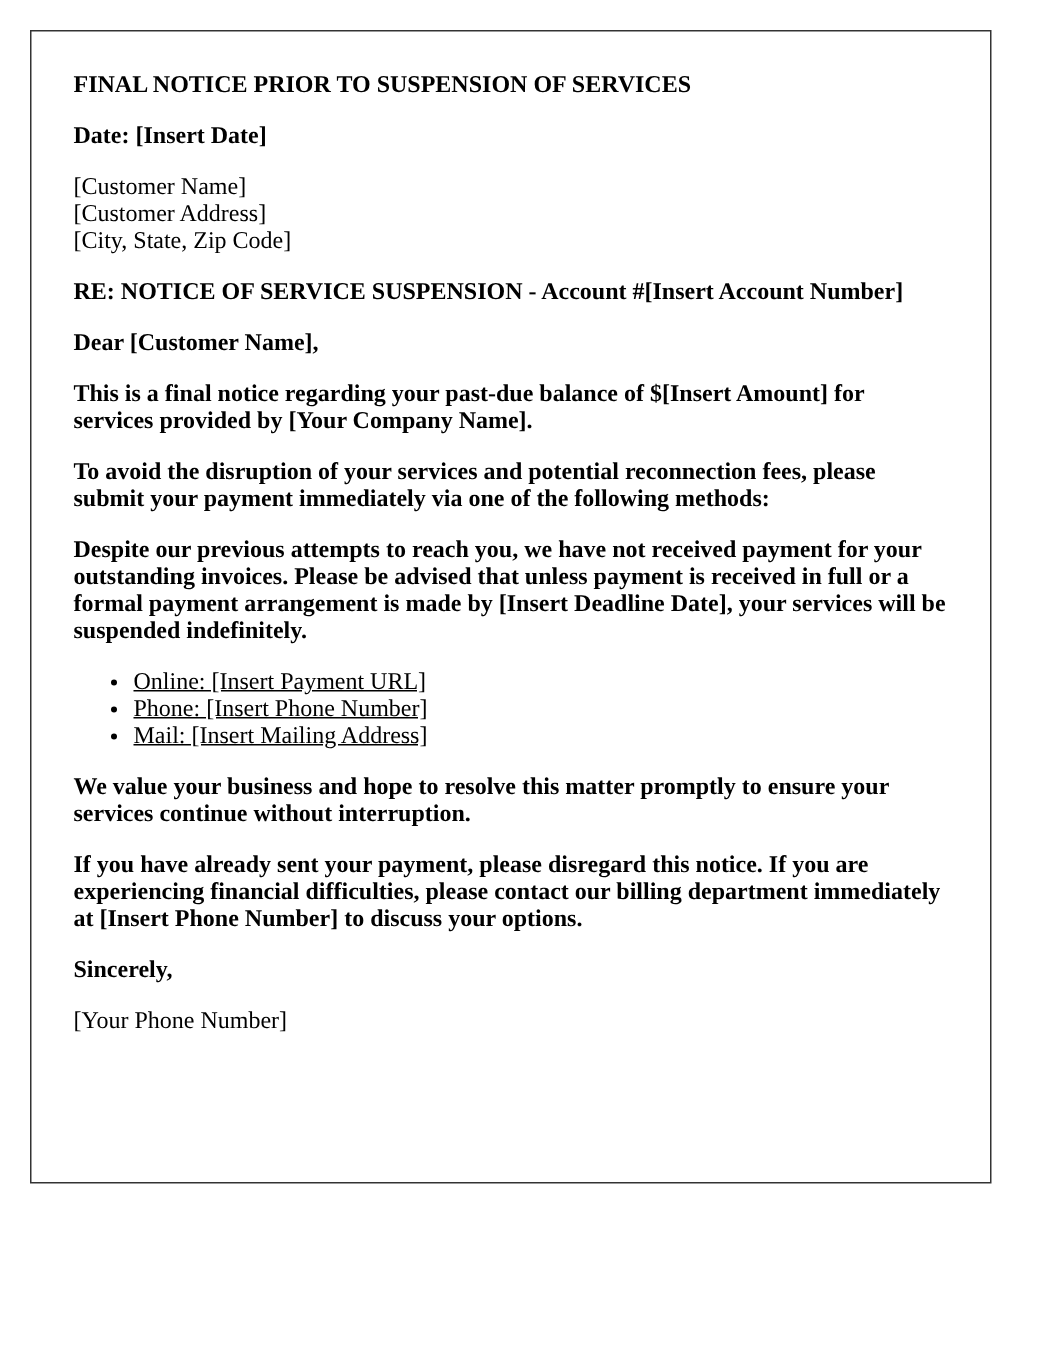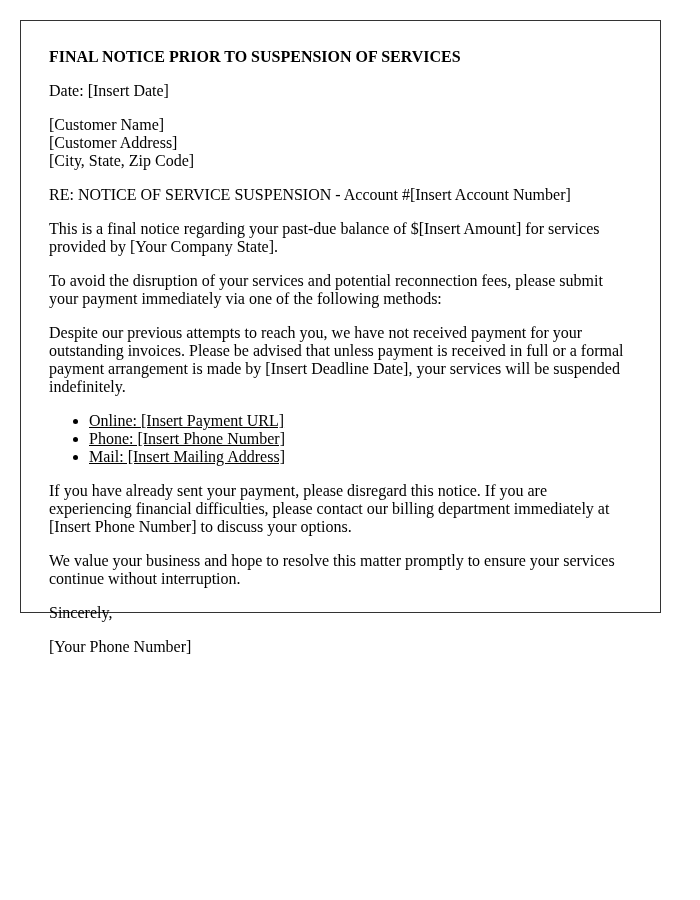--- a/index.html
+++ b/index.html
@@ -1,52 +1,53 @@
 <!DOCTYPE html>
 <html><head>
   <meta charset="utf-8">
   <style>
     html, body { margin: 0; padding: 0; background: #ffffff; }
     body { width: 700px; height: 900px; position: relative; font-family: "Liberation Serif", "DejaVu Serif", serif; color: #000; }
     .letter {
       position: absolute;
       left: 20px; top: 20px;
-      width: 641px; height: 593px;
+      width: 641px; height: 769px;
       box-sizing: border-box;
       border: 1px solid #333;
       padding: 27px 28px 0 28px;
       font-size: 16px;
       line-height: 18px;
     }
     .title { font-weight: bold; font-size: 16px; margin: 0 0 16px 0; line-height: 18px; }
-    p { margin: 0 0 16px 0; }
+    p { margin: 0 0 16px 0; font-weight: bold; }
     .block { margin: 0 0 16px 0; }
     .block div { line-height: 18px; }
     ul { margin: 0 0 16px 0; padding-left: 40px; }
     li { line-height: 18px; text-decoration: underline; }
   </style>
 </head>
 <body>
 
 <div class="letter">
   <div class="title">FINAL NOTICE PRIOR TO SUSPENSION OF SERVICES</div>
   <p>Date: [Insert Date]</p>
   <div class="block">
     <div>[Customer Name]</div>
     <div>[Customer Address]</div>
     <div>[City, State, Zip Code]</div>
   </div>
   <p>RE: NOTICE OF SERVICE SUSPENSION - Account #[Insert Account Number]</p>
-  <p>This is a final notice regarding your past-due balance of $[Insert Amount] for services provided by [Your Company State].</p>
+  <p>Dear [Customer Name],</p>
+  <p>This is a final notice regarding your past-due balance of $[Insert Amount] for services provided by [Your Company Name].</p>
   <p>To avoid the disruption of your services and potential reconnection fees, please submit your payment immediately via one of the following methods:</p>
   <p>Despite our previous attempts to reach you, we have not received payment for your outstanding invoices. Please be advised that unless payment is received in full or a formal payment arrangement is made by [Insert Deadline Date], your services will be suspended indefinitely.</p>
   <ul>
     <li>Online: [Insert Payment URL]</li>
     <li>Phone: [Insert Phone Number]</li>
     <li>Mail: [Insert Mailing Address]</li>
   </ul>
+  <p>We value your business and hope to resolve this matter promptly to ensure your services continue without interruption.</p>
   <p>If you have already sent your payment, please disregard this notice. If you are experiencing financial difficulties, please contact our billing department immediately at [Insert Phone Number] to discuss your options.</p>
-  <p>We value your business and hope to resolve this matter promptly to ensure your services continue without interruption.</p>
   <p>Sincerely,</p>
   <div class="block">
     <div>[Your Phone Number]</div>
   </div>
 </div>
 
 </body></html>

